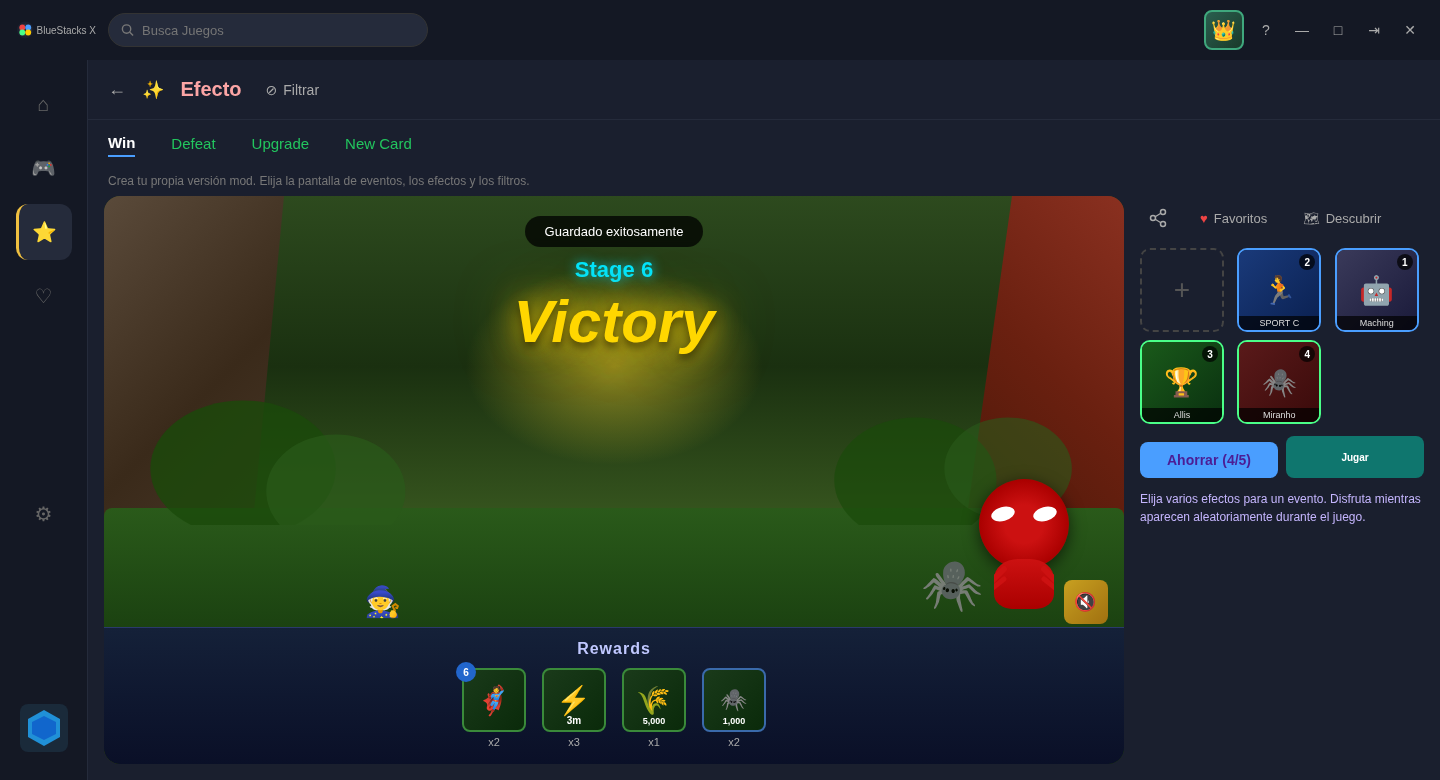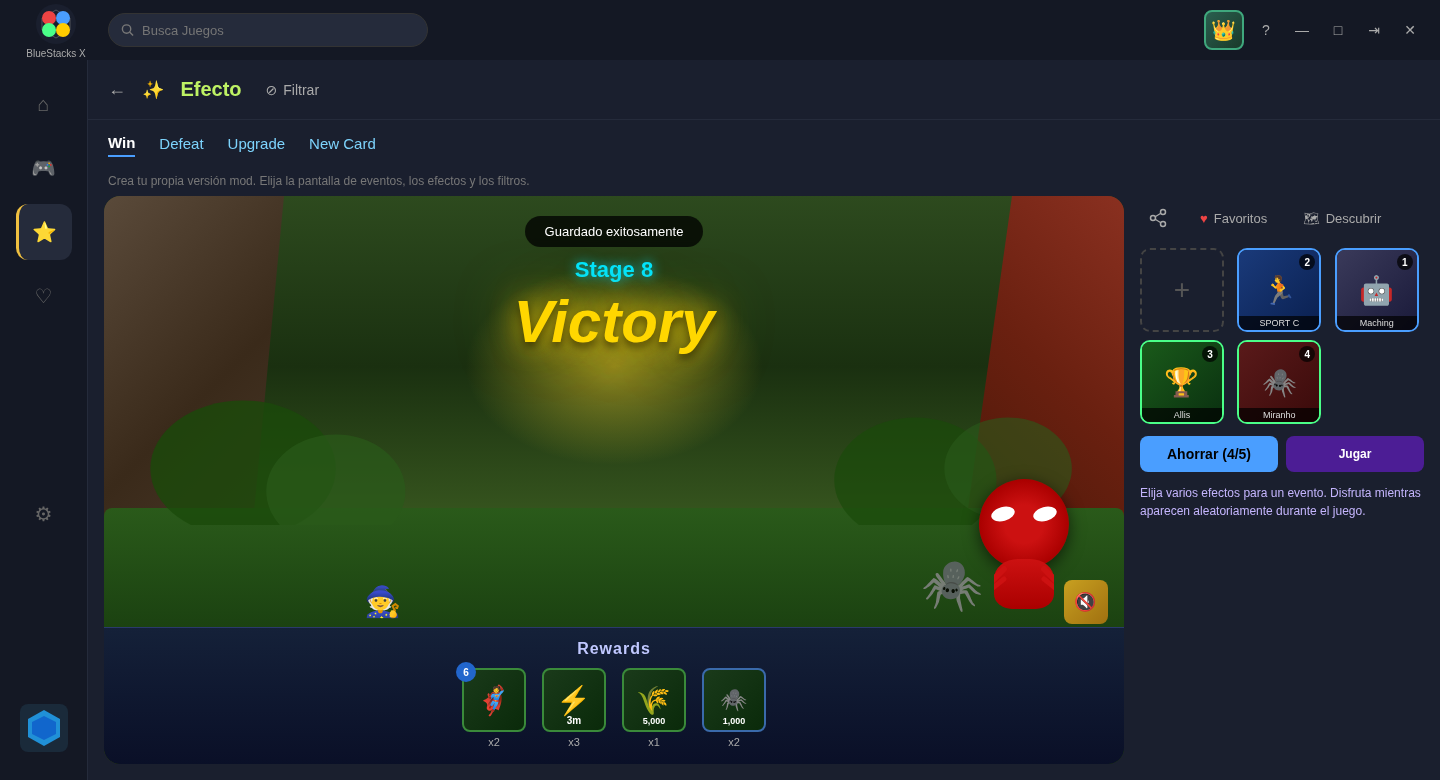--- a/index.html
+++ b/index.html
@@ -17,21 +17,21 @@
       height: 60px;
       background: #141824;
       display: flex;
       align-items: center;
       padding: 0 16px;
       gap: 12px;
       position: relative;
     }
     .logo-area {
       display: flex;
-      flex-direction: column;
+      flex-direction: row;
       align-items: center;
       gap: 2px;
       width: 80px;
     }
     .logo-icon {
       width: 44px;
       height: 44px;
     }
     .logo-text {
       font-size: 10px;
@@ -143,44 +143,44 @@
     .back-btn {
       cursor: pointer;
       color: #aaa;
       font-size: 18px;
       display: flex;
       align-items: center;
     }
     .header-title {
       font-size: 20px;
       font-weight: 600;
-      color: #bef264;
+      color: #fca5a5;
     }
     .filter-btn {
       display: flex;
       align-items: center;
       gap: 6px;
       cursor: pointer;
       color: #aaa;
       font-size: 14px;
       margin-left: 8px;
     }
 
     
     .tabs-row {
       height: 50px;
       display: flex;
       align-items: center;
       padding: 0 20px;
-      gap: 24px;
+      gap: 36px;
       background: #1a1f2e;
     }
     .tab {
       font-size: 15px;
-      color: #7dd3fc;
+      color: #22c55e;
       cursor: pointer;
       padding-bottom: 4px;
     }
     .tab.active {
       color: #fff;
       font-weight: 600;
       border-bottom: 2px solid #4a9eff;
     }
 
     
@@ -509,33 +509,34 @@
     .action-btns {
       display: flex;
       gap: 8px;
     }
     .btn-save {
       flex: 1;
       padding: 10px;
       background: #4a9eff;
       border: none;
       border-radius: 8px;
-      color: #000000;
+      color: #4c1d95;
       font-size: 14px;
       font-weight: 600;
       cursor: pointer;
+      margin-top: 6px;
     }
     .btn-play {
       flex: 1;
       padding: 10px;
-      background: #4c1d95;
+      background: #0f766e;
       border: none;
       border-radius: 8px;
       color: #fff;
-      font-size: 12px;
+      font-size: 10px;
       font-weight: 600;
       cursor: pointer;
     }
 
     
     .panel-desc {
       font-size: 12px;
       color: #c4b5fd;
       line-height: 1.5;
     }
@@ -680,21 +681,21 @@
             <ellipse cx="780" cy="100" rx="55" ry="45" fill="#2a5a1a" opacity="0.6"></ellipse>
           </svg>
         </div>
 
         <div class="glow-bg"></div>
 
         <div class="victory-overlay">
 
           <div class="toast">Guardado exitosamente</div>
 
-          <div class="stage-text">Stage 8</div>
+          <div class="stage-text">Stage 6</div>
 
           <div class="victory-text">Victory</div>
         </div>
 
         <div class="small-char">🧙</div>
 
         <div style="position:absolute;bottom:155px;right:55px;">
           <div class="spider-head">
             <div class="spider-eyes">
               <div class="spider-eye"></div>

